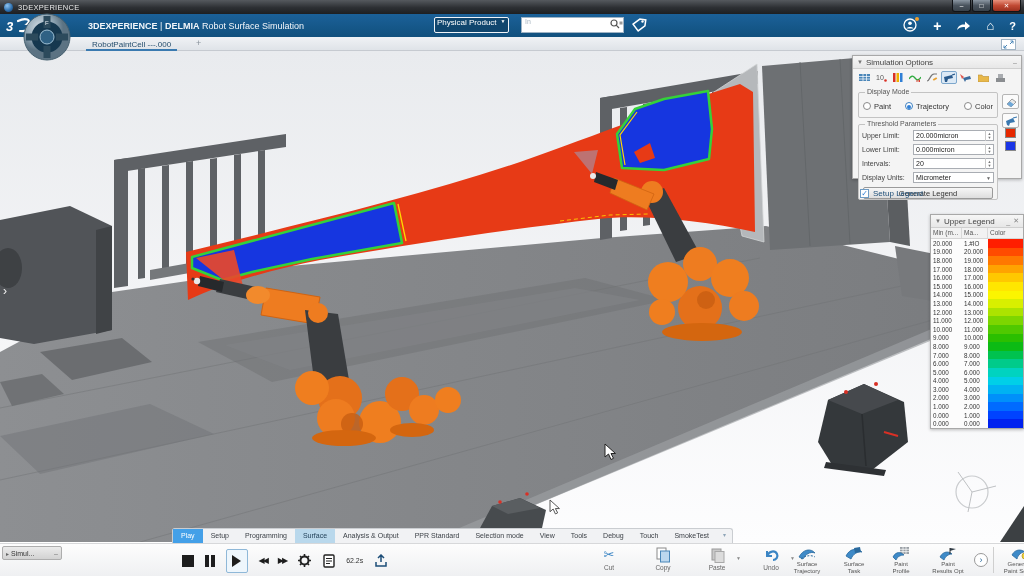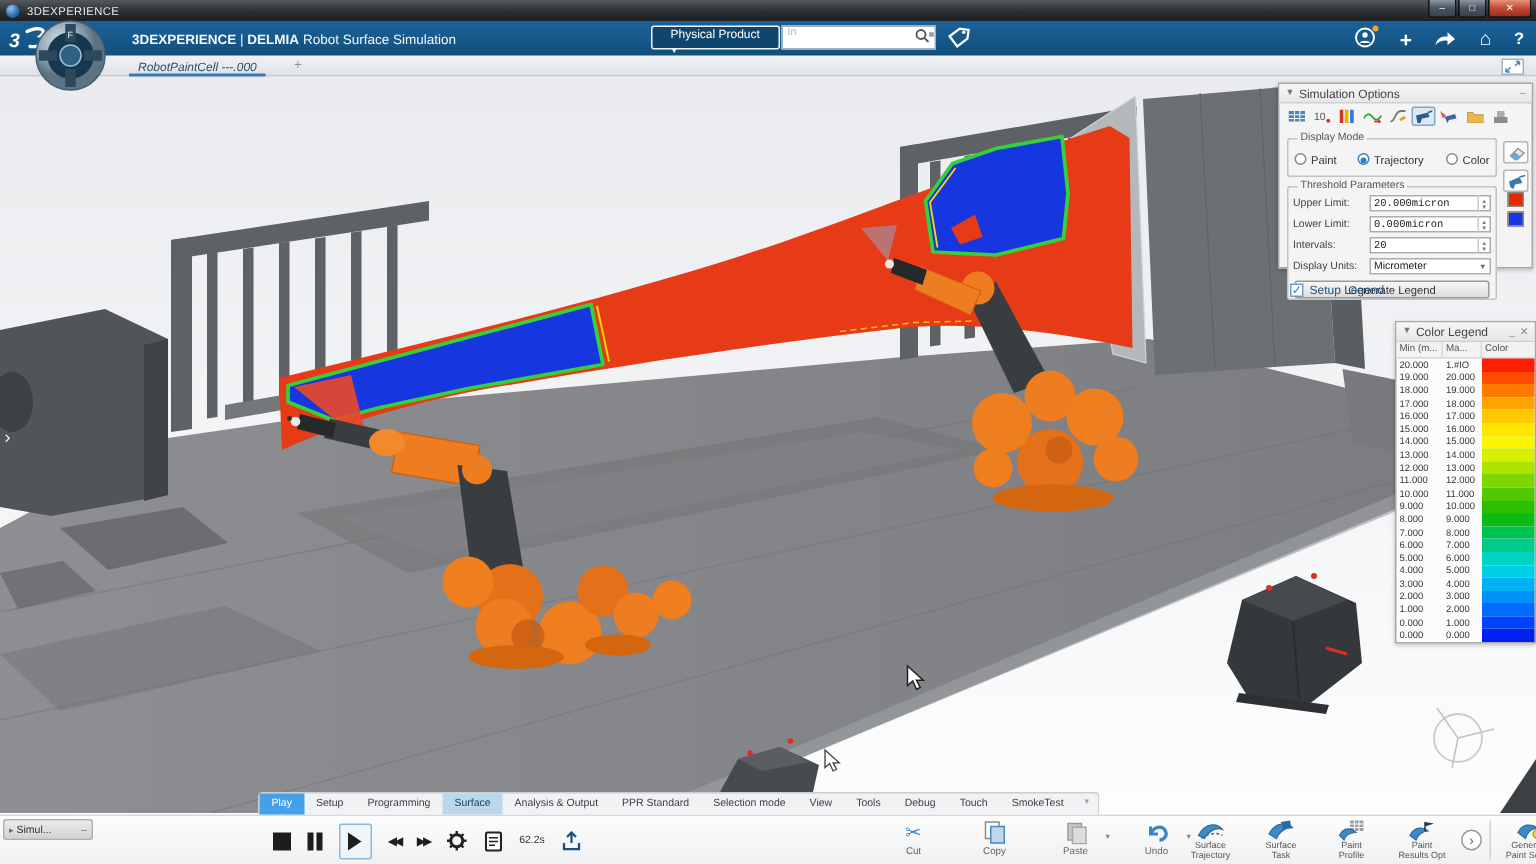--- a/index.html
+++ b/index.html
@@ -15,33 +15,33 @@
   .winbtn{height:12px;width:19px;border:1px solid #111418;border-top:none;border-radius:0 0 3px 3px;
     color:#fff;font-size:6.5px;line-height:11px;text-align:center;
     background:linear-gradient(#8b97a3,#4a545e 50%,#39424b);}
   .winbtn.close{width:29px;background:linear-gradient(#e8927d,#c14a34 50%,#9c2f1d);}
   
   .header{position:absolute;left:0;top:14px;width:1024px;height:23px;z-index:5;
     background:linear-gradient(#1b6199,#11507d);display:flex;align-items:center;color:#fff;}
   .brandblock{margin-left:88px;font-size:9px;white-space:nowrap;color:#f2f6fa;}
   .brandblock b{font-weight:bold;}
   .ctx{position:absolute;left:434px;top:3px;height:16px;border:1.5px solid #f0f4f8;border-radius:2px;
-    background:#10466e;display:flex;align-items:flex-start;padding:0 12px;font-size:8px;gap:4px;flex-direction:column;}
+    background:#10466e;display:flex;align-items:flex-start;padding:0 2px;font-size:8px;gap:4px;}
   .searchbox{position:absolute;left:521px;top:3px;width:103px;height:16px;background:#fff;
     border:1px solid #9fb3c4;display:flex;align-items:flex-start;}
   .searchbox input{border:none;outline:none;flex:1;font-size:7px;padding:0 3px;color:#333;min-width:0;
     font-family:"Liberation Sans","DejaVu Sans",sans-serif;}
   .searchbox input::placeholder{color:#a9b6c2;}
   .hico{color:#fff;display:flex;align-items:center;justify-content:center;}
   .righticons{position:absolute;right:8px;top:0;height:23px;display:flex;align-items:center;gap:15px;}
   
   .tabbar{position:absolute;left:0;top:37px;width:1024px;height:14px;z-index:4;
     background:linear-gradient(#f0f2f5,#dfe3e8);border-bottom:1px solid #c6cad0;}
   .doc-tab{position:absolute;left:86px;top:0;height:14px;display:flex;align-items:center;
-    font-size:8px;font-style:italic;color:#274f6e;padding:0 6px;}
+    font-size:8px;color:#274f6e;padding:0 6px;}
   .doc-tab .ul{position:absolute;left:0;right:0;bottom:0;height:2.5px;background:#3a7ab0;}
   .newtab{position:absolute;left:196px;top:0;font-size:9px;color:#8a939c;line-height:13px;}
   .fitico{position:absolute;right:8px;top:2px;width:15px;height:11px;background:#fff;
     border:1px solid #9fb3c4;display:flex;align-items:center;justify-content:center;}
   
   .compass{position:absolute;left:22px;top:12px;z-index:7;}
   
   .viewport{position:absolute;left:0;top:51px;width:1024px;height:491px;z-index:1;}
   
   .panel{position:absolute;background:#f4f4f4;border:1px solid #a8a8a8;z-index:5;
@@ -66,21 +66,21 @@
   .radio.sel:after{content:"";position:absolute;left:1.5px;top:1.5px;width:4px;height:4px;border-radius:50%;background:#2f7fd6;}
   .ropt{display:flex;align-items:center;font-size:7.5px;color:#333;}
   .sidebtns{position:absolute;left:149px;top:38px;display:flex;flex-direction:column;gap:4px;}
   .sidebtn{width:17px;height:15px;border:1px solid #b5b5b5;border-radius:2px;background:#fbfbfb;
     display:flex;align-items:center;justify-content:center;}
   .tparams{left:5px;top:68px;width:140px;height:76px;}
   .prow{display:flex;align-items:center;height:13px;padding:0 3px;margin-top:1px;}
   .prow .lb{width:51px;font-size:7px;color:#444;flex:none;}
   .vwrap{flex:1;height:11px;border:1px solid #a9adb3;background:#fff;display:flex;align-items:center;}
   .vwrap input{border:none;outline:none;width:100%;font-size:7px;padding:0 2px;color:#222;
-    font-family:Liberation Mono, monospace;background:transparent;}
+    font-family:Liberation Sans, sans-serif;background:transparent;}
   .spin{width:8px;height:11px;border-left:1px solid #c9c9c9;display:flex;flex-direction:column;
     align-items:center;justify-content:center;font-size:4px;color:#777;line-height:4px;flex:none;}
   .ddown{flex:1;height:11px;border:1px solid #a9adb3;background:#fff;display:flex;align-items:center;font-size:7px;padding:0 2px;color:#222;}
   .ddown .dc{margin-left:auto;font-size:5px;color:#666;}
   .genbtn{margin:3px 4px 0;height:12px;border:1px solid #9a9a9a;border-radius:2px;
     background:linear-gradient(#f7f7f7,#dedede);font-size:7.5px;color:#333;
     display:flex;align-items:center;justify-content:center;}
   .swatch{position:absolute;width:11px;height:10px;border:1px solid #888;}
   .sw-red{left:152px;top:72px;}
   .sw-blue{left:152px;top:85px;}
@@ -511,21 +511,21 @@
   <span class="swatch sw-blue" style="background: rgb(26, 53, 230);"></span>
   <div class="showleg">
     <span class="cbox">✓</span>
     <span style="font-size:8px;color:#1d4e78">Setup Legend</span>
   </div>
 </div>
 
 <div class="panel clegend">
   <div class="phead">
     <span class="car">▼</span>
-    <span>Color Legend</span>
+    <span>Upper Legend</span>
     <span class="sp"></span>
     <span class="mini">_</span>
     <span class="mini">✕</span>
   </div>
   <div class="lg-cols">
     <span class="lg-c1">Min (m...</span>
     <span class="lg-c2">Ma...</span>
     <span class="lg-c3">Color</span>
   </div>
   <div class="lg-row">

